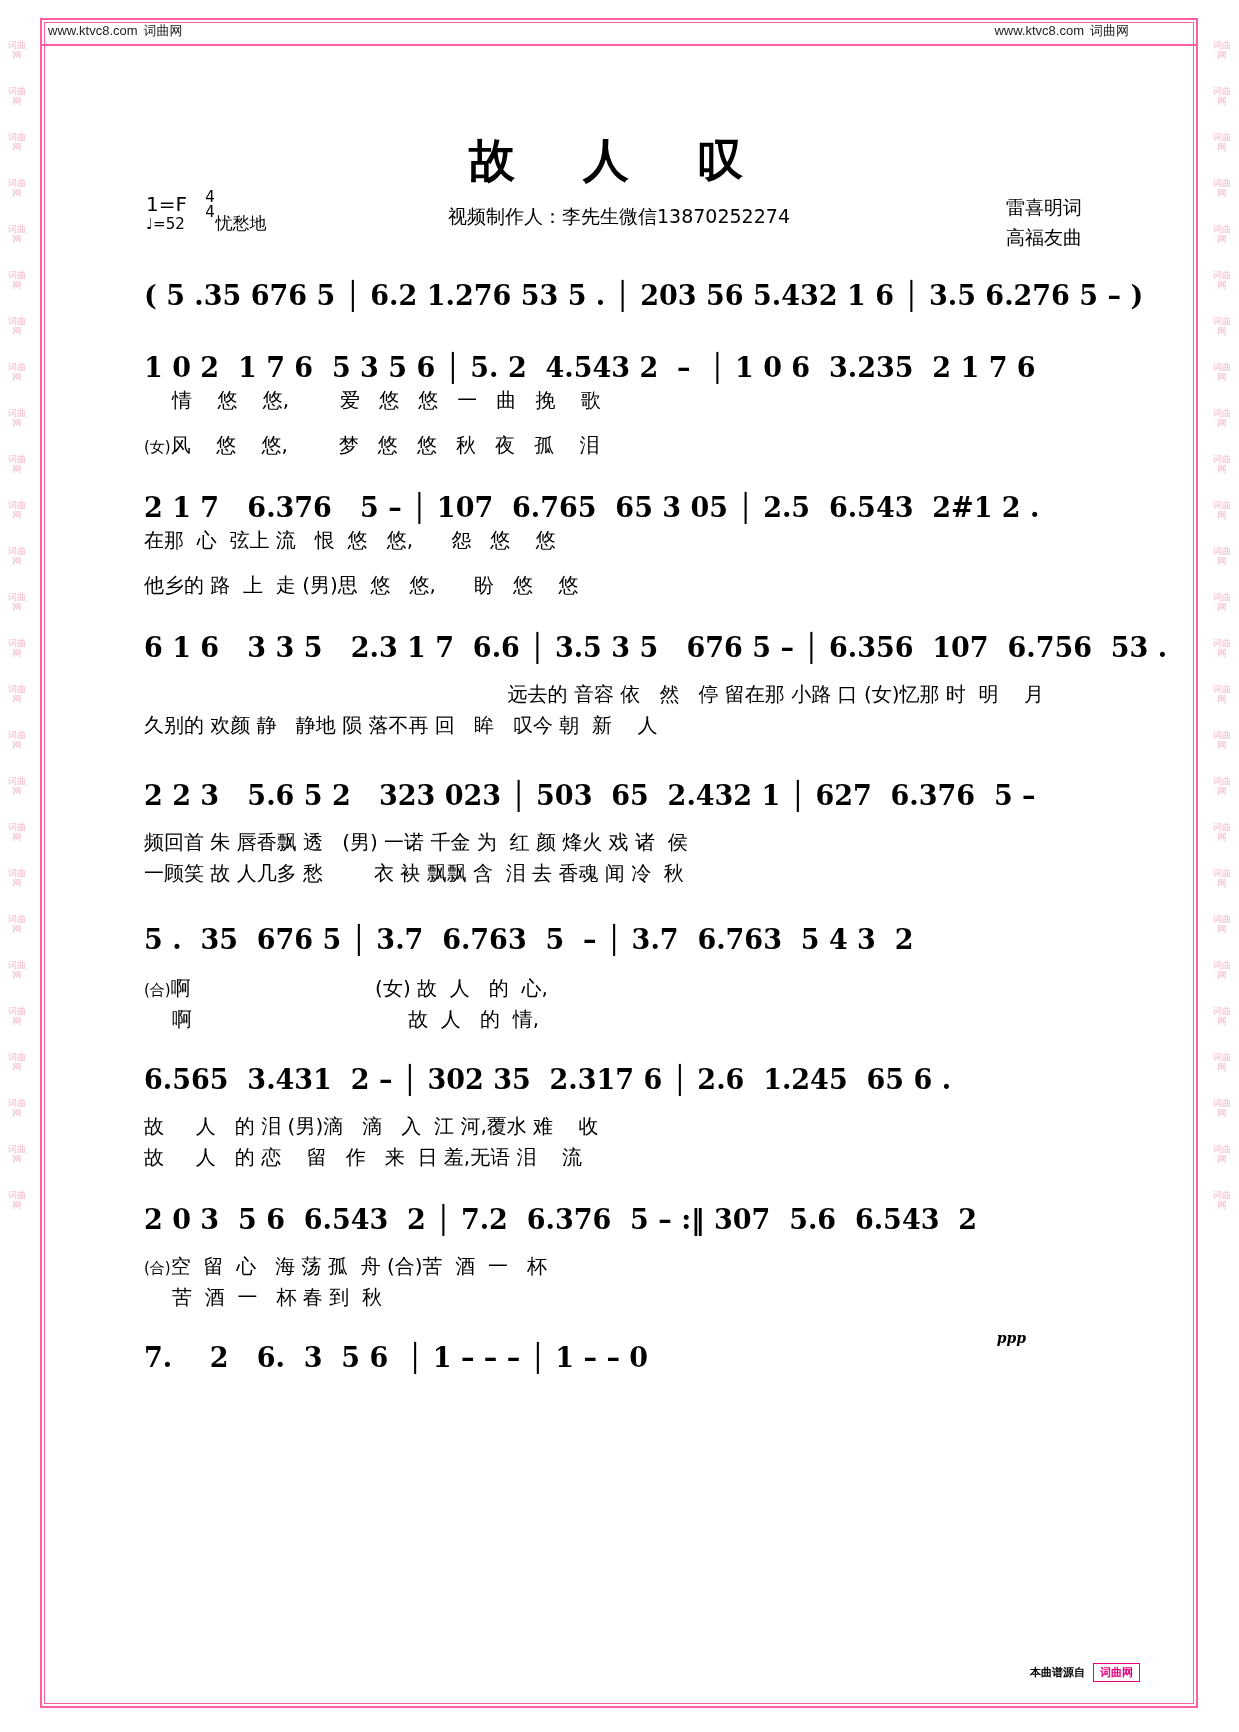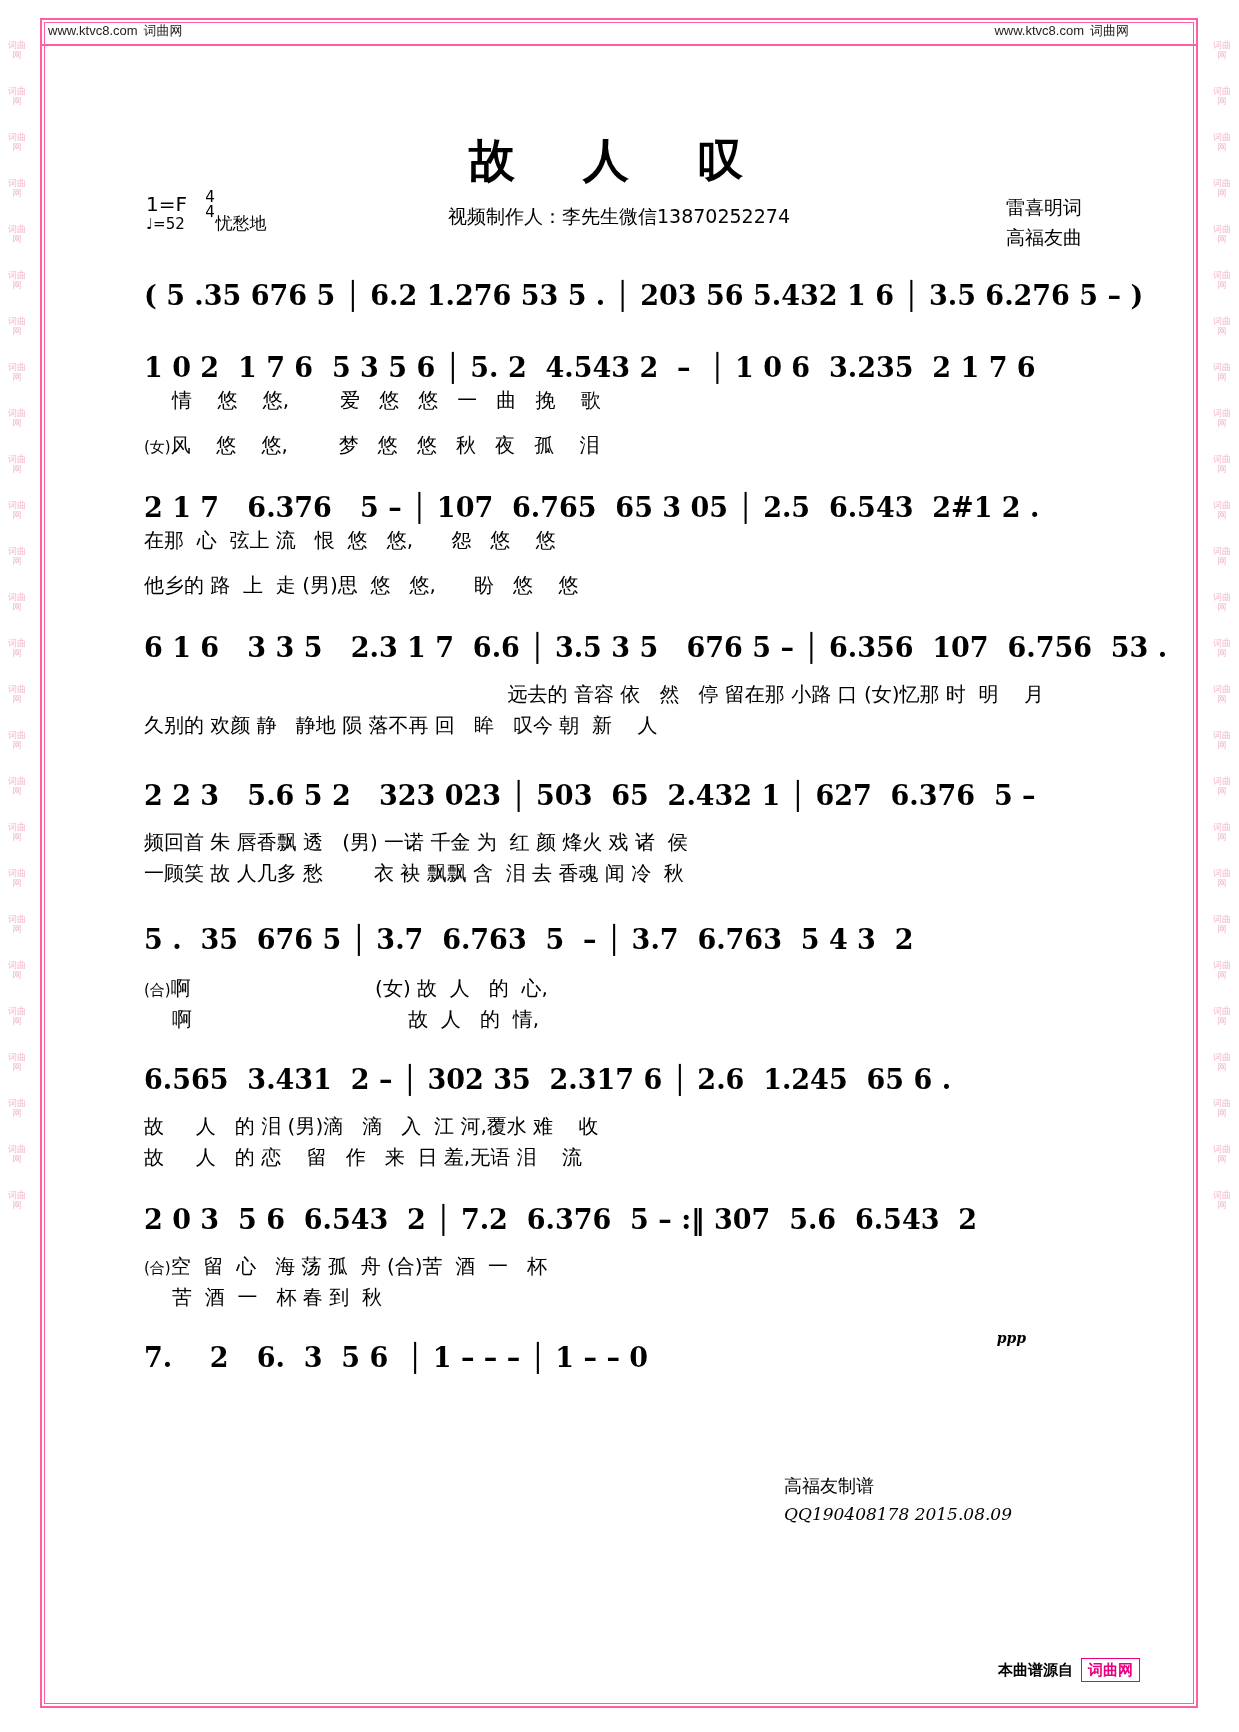--- a/index.html
+++ b/index.html
@@ -74,21 +74,21 @@
     font-size:20px;color:#000;white-space:pre;
     font-family:"DejaVu Sans",sans-serif;
   }
   .tag{font-size:15px;}
 
   .footer-credit{
     position:absolute;right:180px;bottom:170px;text-align:left;font-size:18px;line-height:28px;
   }
   .footer-credit .qq{font-style:italic;font-family:"DejaVu Serif",serif;font-size:17px;}
   .src{
-    position:absolute;right:52px;bottom:18px;font-size:15px;font-weight:bold;
+    position:absolute;right:52px;bottom:18px;font-size:11px;font-weight:bold;
   }
   .src .brand{
     color:#e8007d;border:1px solid #e8007d;padding:2px 6px;margin-left:8px;font-weight:bold;
   }
   .ppp{position:absolute;right:166px;bottom:352px;font-style:italic;font-weight:bold;font-size:14px;font-family:"DejaVu Serif",serif;}
 </style>
 </head>
 <body>
 
 <div class="wm-strip left">
@@ -226,22 +226,18 @@
     <div class="lyr" style="margin-top:18px;"><span class="tag">(合)</span><span>空  留  心   海 荡 孤  舟 (合)苦  酒  一   杯</span></div>
     <div class="lyr" style="margin-top:4px;padding-left:28px;">苦  酒  一   杯 春 到  秋</div>
   </div>
 
   <div class="row" style="top:1290px;">
     <div class="notes">7.    2   6.  3  5 6  │ 1 – – – │ 1 – – 0</div>
   </div>
 
   <div class="ppp">ppp</div>
 
-  <div class="footer-credit">
-    <div>高福友制谱</div>
-    <div class="qq">QQ190408178 2015.08.09</div>
-  </div>
 
   <div class="src">
     <span>本曲谱源自</span><span class="brand">词曲网</span>
   </div>
 
 </div>
 
 </body></html>

